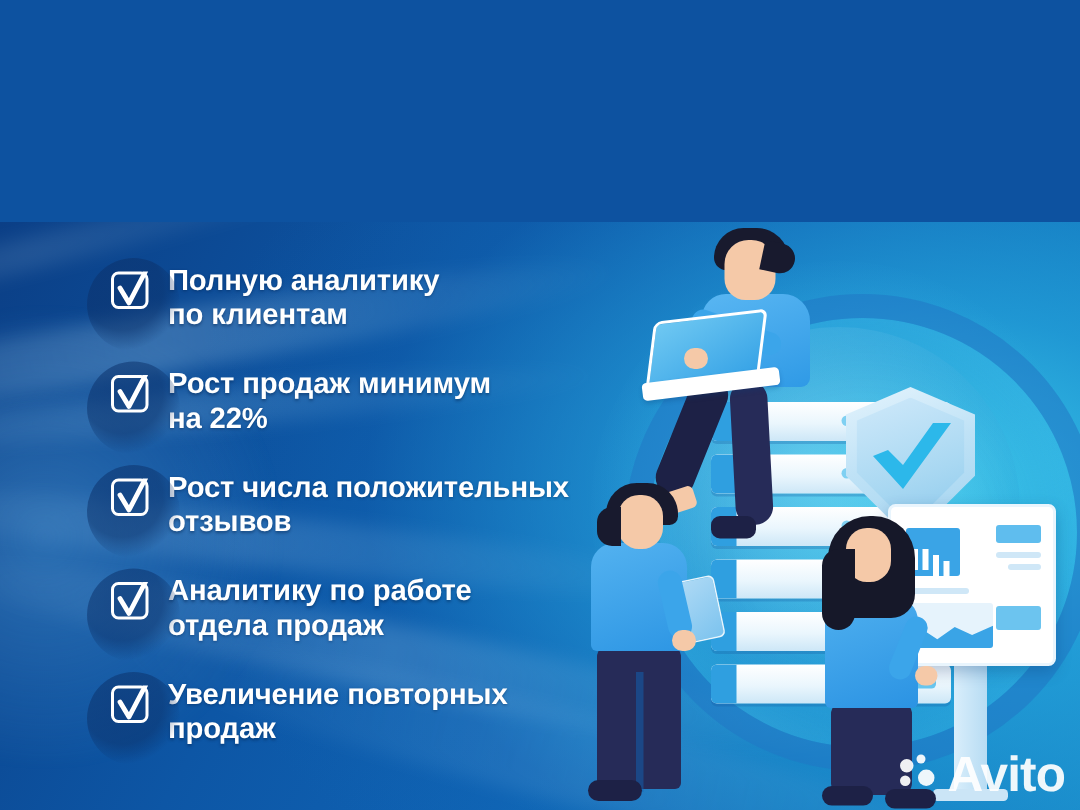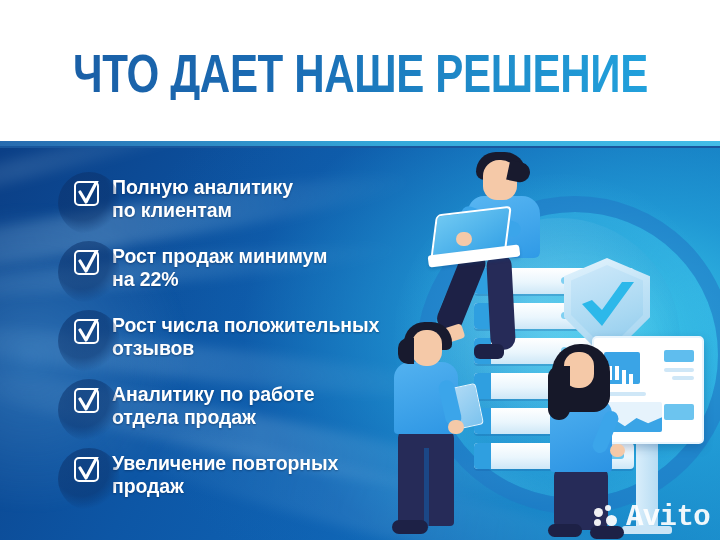--- a/index.html
+++ b/index.html
@@ -173,30 +173,27 @@
   .kpost{position:absolute;left:44px;top:106px;width:22px;height:88px;background:linear-gradient(90deg,#d9eefb,#b7dcf3);}
   .kbase{position:absolute;left:30px;top:190px;width:50px;height:8px;border-radius:3px;background:#cbe5f6;}
 
   
   .watermark{
     position:absolute;right:10px;bottom:8px;display:flex;align-items:center;gap:7px;
     opacity:.93;pointer-events:none;
   }
   .wm-dots{position:relative;width:25px;height:25px;}
   .wm-dots span{position:absolute;border-radius:50%;background:#ffffff;}
-  .wm-text{color:#ffffff;font-size:29px;font-weight:700;line-height:1;letter-spacing:-.6px;font-family:Liberation Mono, monospace;}
+  .wm-text{color:#ffffff;font-size:33px;font-weight:700;line-height:1;letter-spacing:-.6px;}
 </style>
 </head>
 <body>
 
 <div class="poster">
 
-  <div class="header">
-    <h1 class="title">ЧТО ДАЕТ НАШЕ РЕШЕНИЕ</h1>
-  </div>
 
   <div class="body">
 
     <div class="glow-left"></div>
     <div class="swoosh sw6"></div>
     <div class="swoosh sw1"></div>
     <div class="swoosh sw2"></div>
     <div class="swoosh sw3"></div>
     <div class="swoosh sw4"></div>
     <div class="swoosh sw5"></div>

